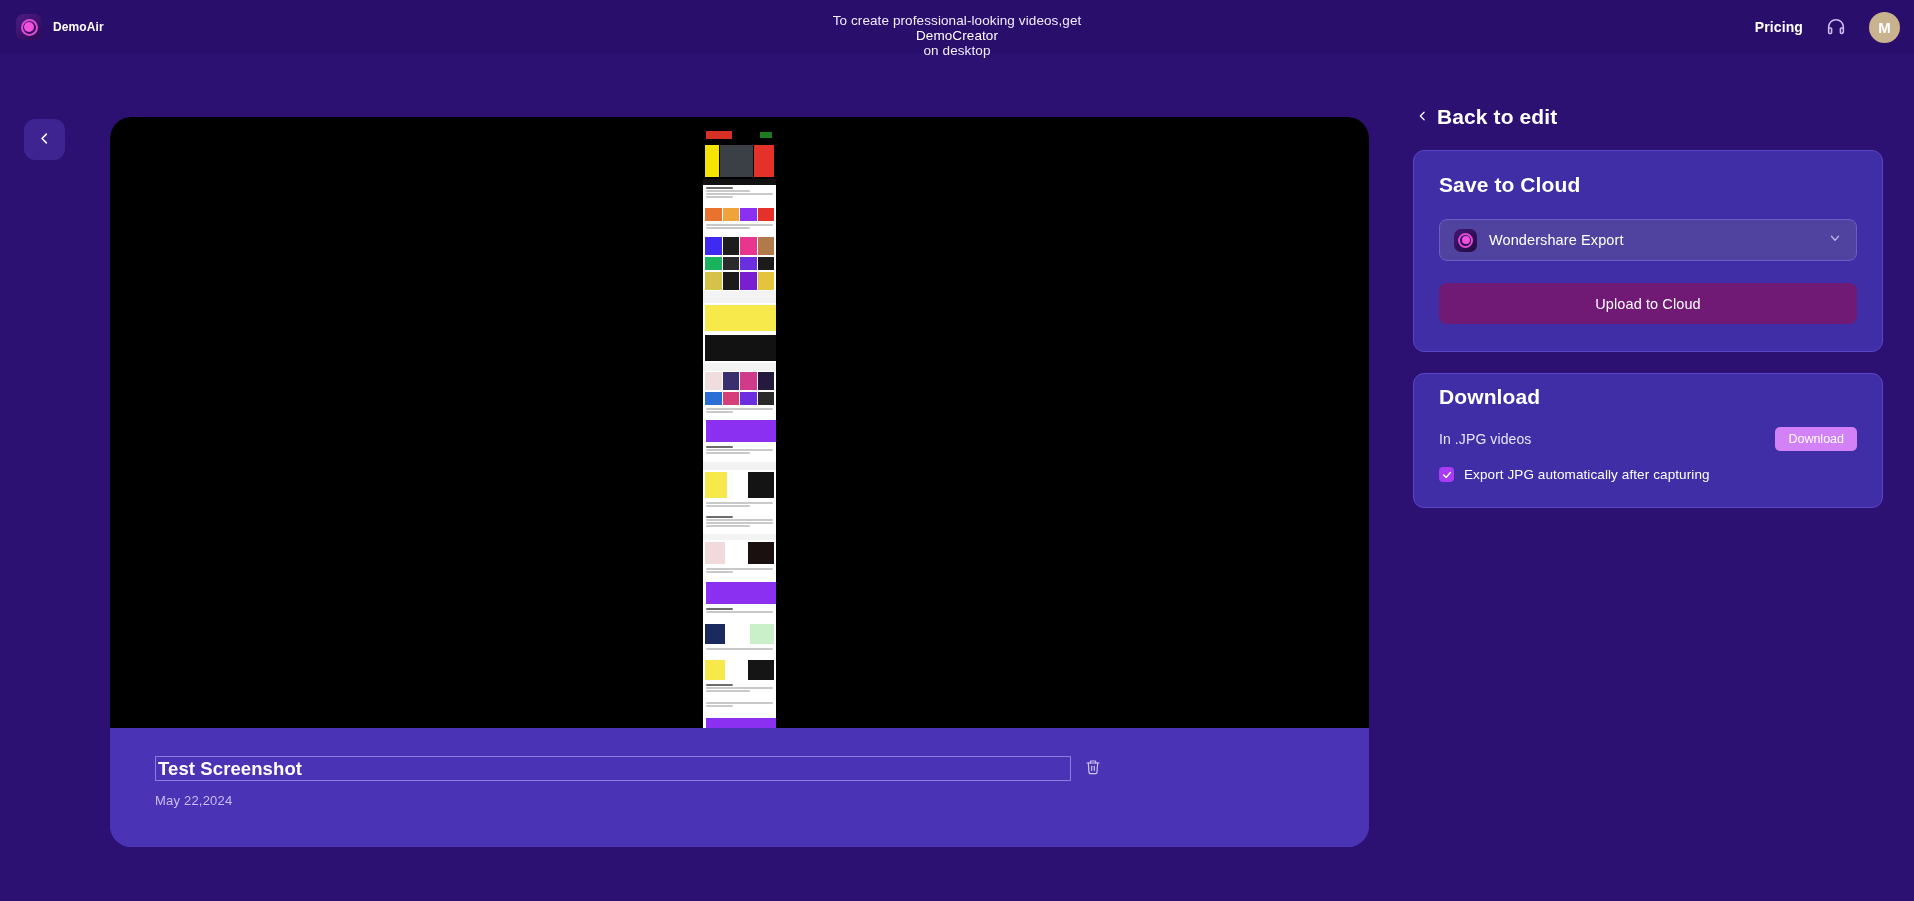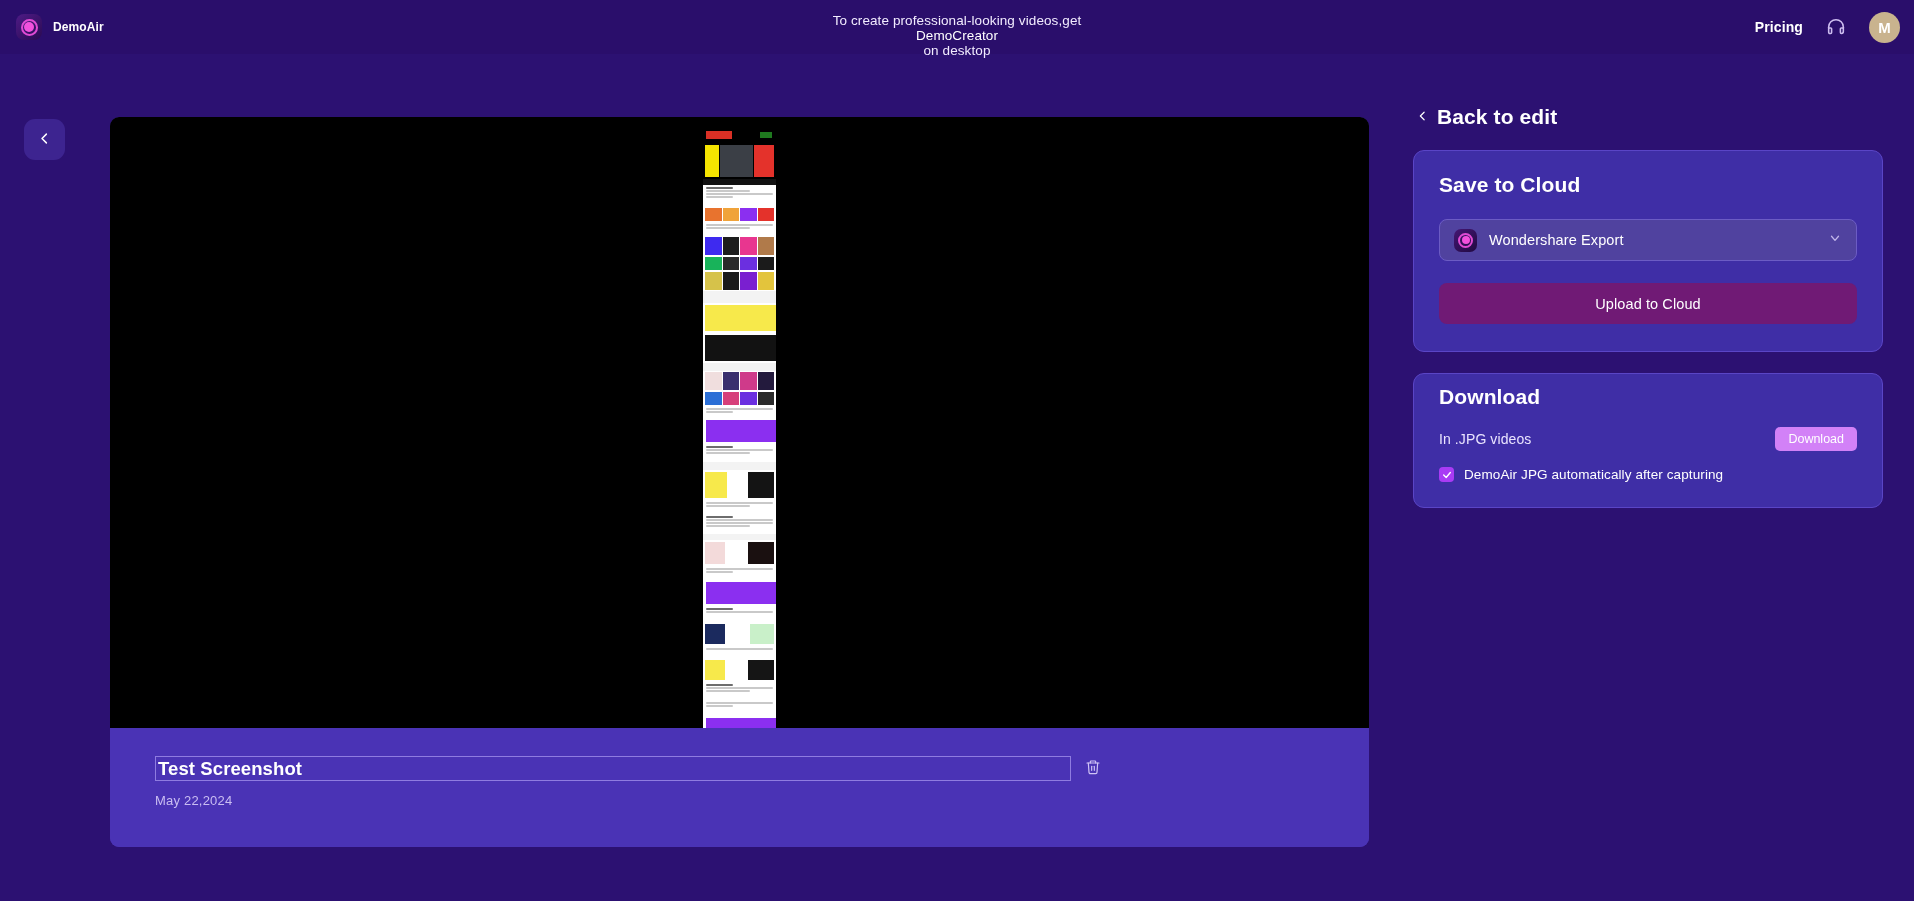--- a/index.html
+++ b/index.html
@@ -78,21 +78,21 @@
     background: #3d2490;
     display: flex; align-items: center; justify-content: center;
     cursor: pointer; border: none;
   }
   .back-square svg { width: 15px; height: 15px; }
 
   
   .stage {
     position: absolute; left: 110px; top: 117px;
     width: 1259px; height: 730px;
-    border-radius: 9px; overflow: hidden;
+    border-radius: 21px; overflow: hidden;
     background: #4731a9;
     display: flex; flex-direction: column;
   }
   .viewer {
     position: relative;
     width: 100%; height: 611px;
     background: #000000;
     display: flex; align-items: flex-start; justify-content: center;
     overflow: hidden;
   }
@@ -472,17 +472,17 @@
     </div>
 
     <div class="chk-row">
       <span class="chk">
         <span>
           <svg viewBox="0 0 24 24" fill="none" stroke="#ffffff" stroke-width="3.2" stroke-linecap="round" stroke-linejoin="round">
             <polyline points="4 12 10 18 20 6"></polyline>
           </svg>
         </span>
       </span>
-      <span class="chk-label">DemoAir JPG automatically after capturing</span>
+      <span class="chk-label">Export JPG automatically after capturing</span>
     </div>
   </div>
 
 </div>
 
 </body></html>

